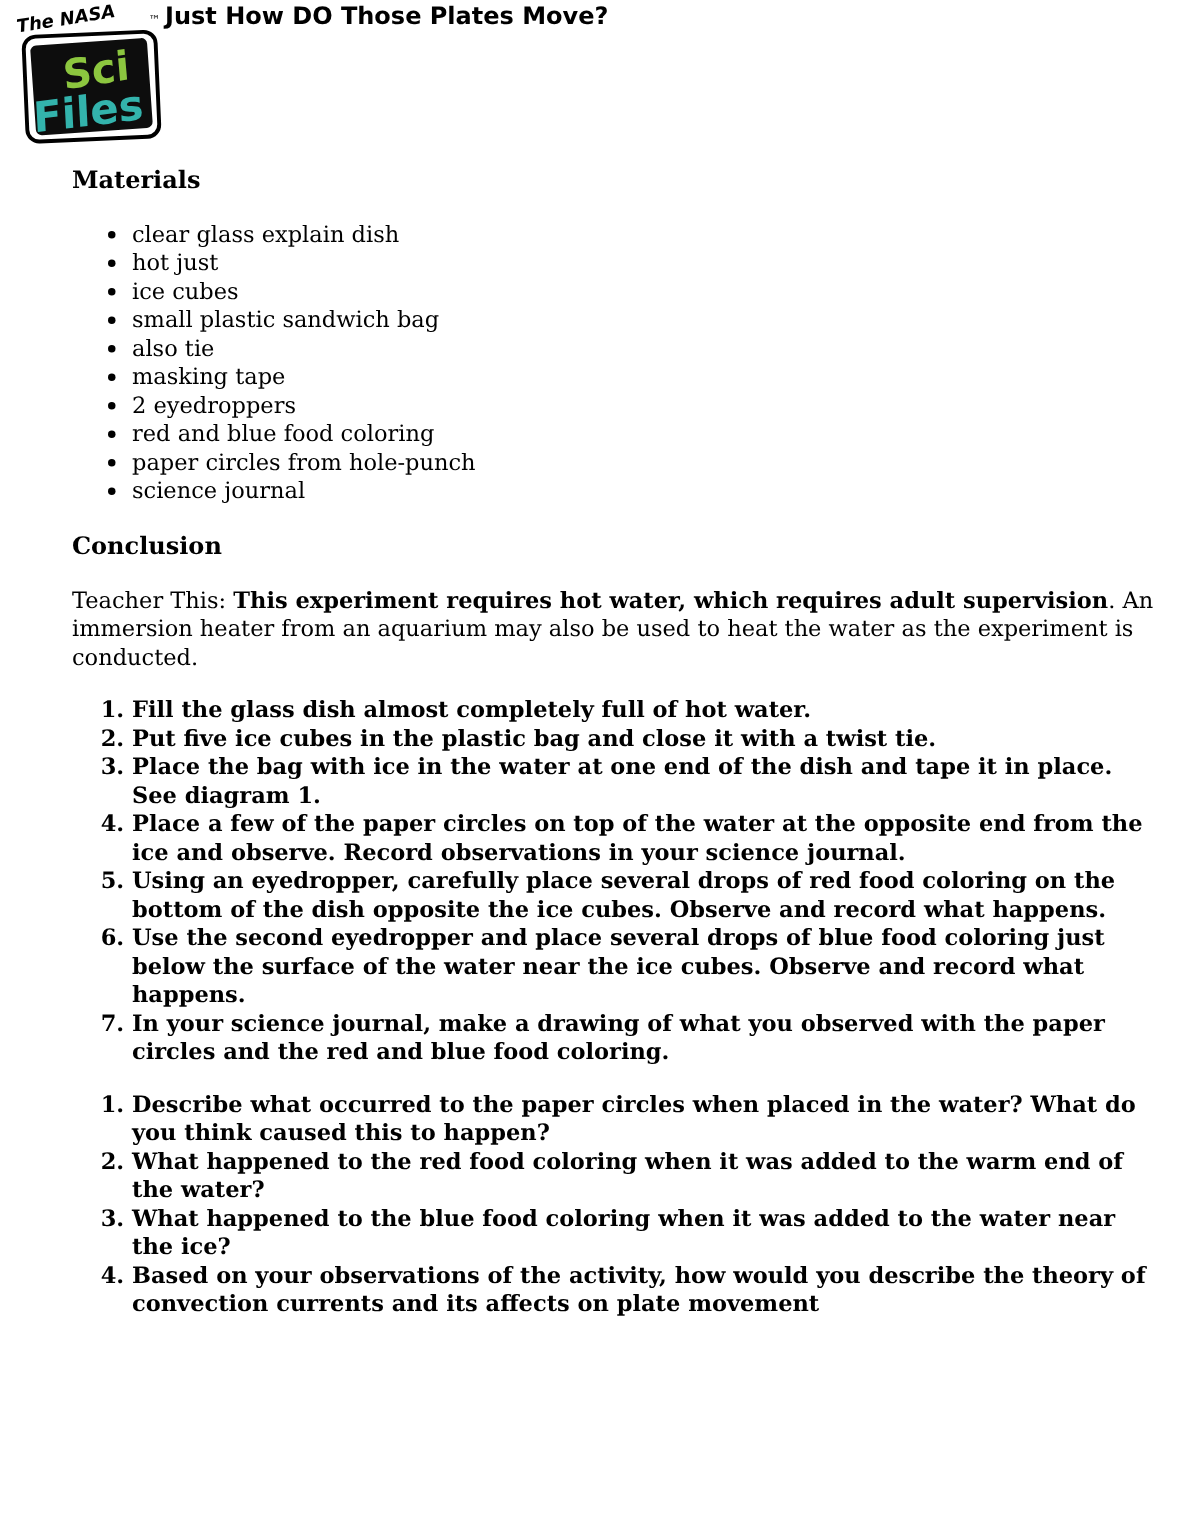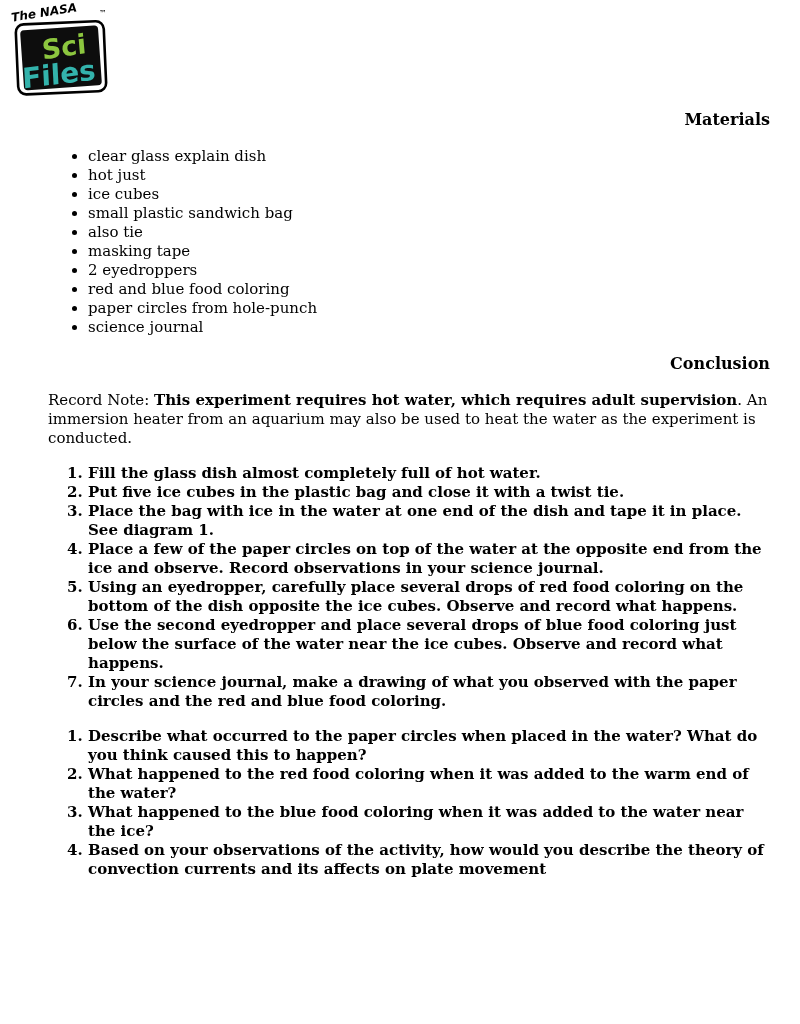--- a/index.html
+++ b/index.html
@@ -41,21 +41,20 @@
   .content {
     padding: 14px 30px 0 48px;
   }
   .para { margin: 0 0 18px 0; }
   .section-heading {
     font-family: "DejaVu Serif", serif;
     font-weight: bold;
     font-size: 16px;
     line-height: 17px;
     margin: 0 0 19px 0;
-    text-align: right;
   }
   b, strong { font-weight: bold; }
   ul.bullet-list {
     margin: 0 0 18px 0;
     padding: 0 0 0 40px;
     list-style-type: disc;
   }
   ul.bullet-list li { line-height: 19px; }
   ol.num-list {
     margin: 0 0 16px 0;
@@ -80,20 +79,21 @@
         <text x="40" y="57" font-family="DejaVu Sans, sans-serif" font-weight="bold" font-size="27" fill="#8cc63f" transform="rotate(-5 55 50) skewX(-4)">Sci</text>
 
         <text x="20" y="84" font-family="DejaVu Sans, sans-serif" font-weight="bold" font-size="28" fill="#33b3ac" transform="rotate(-3 50 75) skewX(-4)">Files</text>
       </g>
 
       <text x="6" y="21" font-family="DejaVu Sans, cursive" font-size="12" font-style="italic" font-weight="bold" fill="#000000" transform="rotate(-9 10 22)">The NASA</text>
 
       <text x="93" y="16" font-family="DejaVu Sans, sans-serif" font-size="8" fill="#000000">™</text>
     </svg>
   </div>
+  <div class="page-title">Just How DO Those Plates Move?</div>
 </div>
 
 <div class="content">
 
 
   <h2 class="section-heading">Materials</h2>
 
   <ul class="bullet-list">
       <li>clear glass explain dish</li>
       <li>hot just</li>
@@ -102,21 +102,21 @@
       <li>also tie</li>
       <li>masking tape</li>
       <li>2 eyedroppers</li>
       <li>red and blue food coloring</li>
       <li>paper circles from hole-punch</li>
       <li>science journal</li>
     </ul>
 
   <h2 class="section-heading">Conclusion</h2>
 
-  <p class="teacher-note"><span>Record Note: </span><b>This experiment requires hot water, which requires adult supervision</b><span>. An immersion heater from an aquarium may also be used to heat the water as the experiment is conducted.</span></p>
+  <p class="teacher-note"><span>Teacher This: </span><b>This experiment requires hot water, which requires adult supervision</b><span>. An immersion heater from an aquarium may also be used to heat the water as the experiment is conducted.</span></p>
 
   <ol class="num-list">
       <li>Fill the glass dish almost completely full of hot water.</li>
       <li>Put five ice cubes in the plastic bag and close it with a twist tie.</li>
       <li>Place the bag with ice in the water at one end of the dish and tape it in place. See diagram 1.</li>
       <li>Place a few of the paper circles on top of the water at the opposite end from the ice and observe. Record observations in your science journal.</li>
       <li>Using an eyedropper, carefully place several drops of red food coloring on the bottom of the dish opposite the ice cubes. Observe and record what happens.</li>
       <li>Use the second eyedropper and place several drops of blue food coloring just below the surface of the water near the ice cubes. Observe and record what happens.</li>
       <li>In your science journal, make a drawing of what you observed with the paper circles and the red and blue food coloring.</li>
     </ol>

